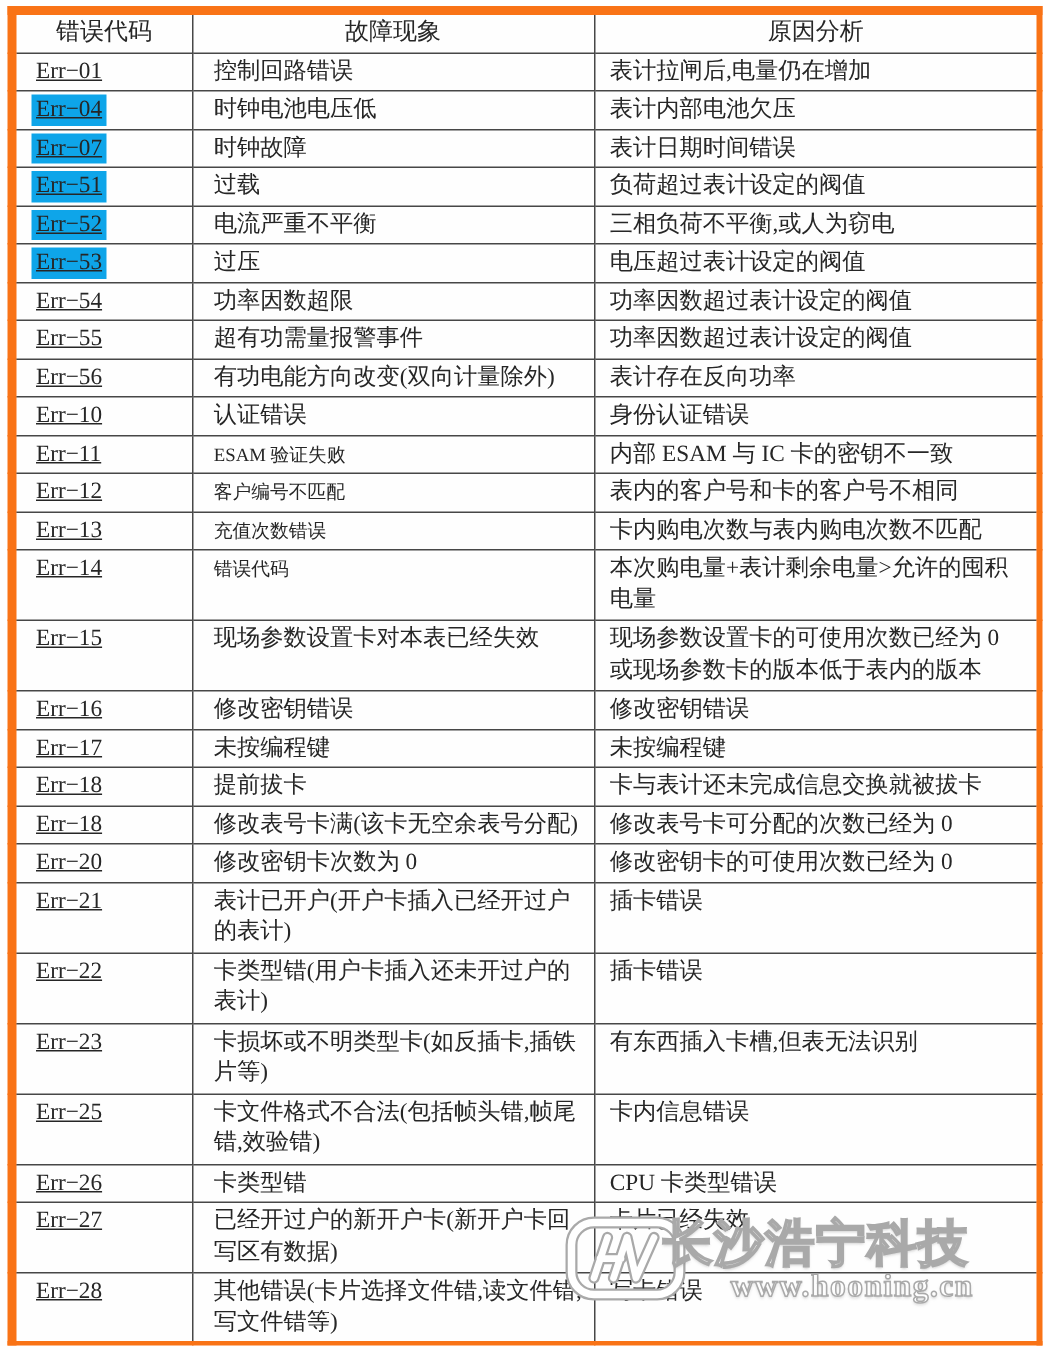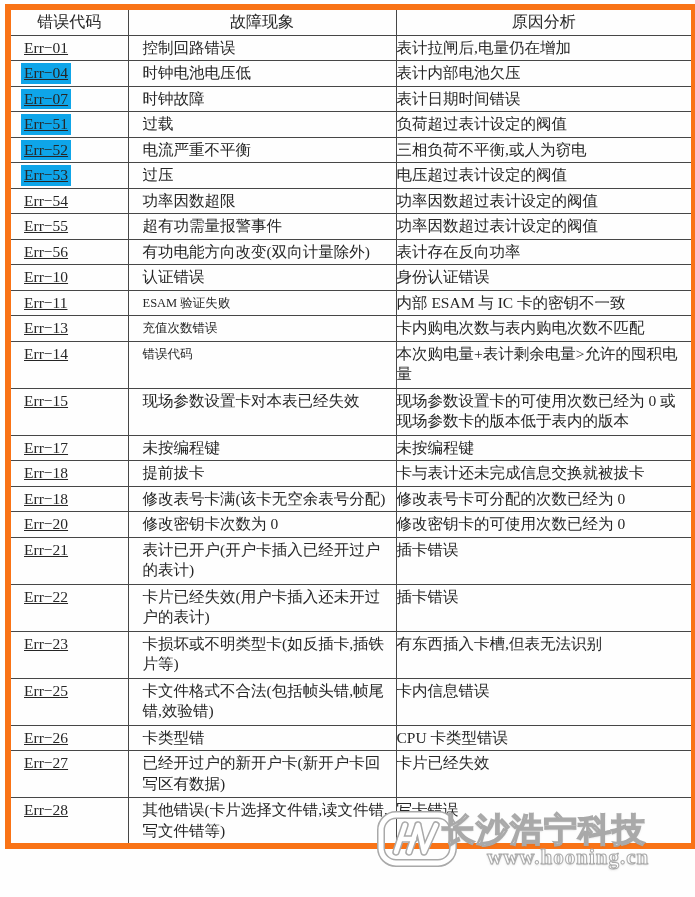--- a/index.html
+++ b/index.html
@@ -43,21 +43,21 @@
     text-align: center;
     vertical-align: middle;
     font-size: 16px;
     padding: 2px;
   }
   col.c1 { width: 120px; }
   col.c2 { width: 268px; }
   col.c3 { width: 298px; }
   td.code-cell { padding-left: 10px; }
   td.fault-cell { padding-left: 14px; }
-  td.cause-cell { padding-left: 0; }
+  td.cause-cell { padding-left: 10px; }
   td.small-text { font-size: 12.5px; line-height: 20.5px; }
   span.code { display: inline-block; padding: 0 3px; text-decoration: underline; }
   span.code.hl { background: #0ea5e9; }
 
   
   .watermark {
     position: absolute;
     left: 376px;
     top: 810px;
     width: 320px;
@@ -164,35 +164,45 @@
           <td class="code-cell"><span class="code">Err−10</span></td>
           <td class="fault-cell">认证错误</td>
           <td class="cause-cell">身份认证错误</td>
         </tr>
         <tr>
           <td class="code-cell"><span class="code">Err−11</span></td>
           <td class="fault-cell small-text">ESAM 验证失败</td>
           <td class="cause-cell">内部 ESAM 与 IC 卡的密钥不一致</td>
         </tr>
         <tr>
+          <td class="code-cell"><span class="code">Err−12</span></td>
+          <td class="fault-cell small-text">客户编号不匹配</td>
+          <td class="cause-cell">表内的客户号和卡的客户号不相同</td>
+        </tr>
+        <tr>
           <td class="code-cell"><span class="code">Err−13</span></td>
           <td class="fault-cell small-text">充值次数错误</td>
           <td class="cause-cell">卡内购电次数与表内购电次数不匹配</td>
         </tr>
         <tr class="tall">
           <td class="code-cell"><span class="code">Err−14</span></td>
           <td class="fault-cell small-text">错误代码</td>
           <td class="cause-cell">本次购电量+表计剩余电量&gt;允许的囤积电量</td>
         </tr>
         <tr class="tall">
           <td class="code-cell"><span class="code">Err−15</span></td>
           <td class="fault-cell">现场参数设置卡对本表已经失效</td>
           <td class="cause-cell">现场参数设置卡的可使用次数已经为 0 或现场参数卡的版本低于表内的版本</td>
         </tr>
         <tr>
+          <td class="code-cell"><span class="code">Err−16</span></td>
+          <td class="fault-cell">修改密钥错误</td>
+          <td class="cause-cell">修改密钥错误</td>
+        </tr>
+        <tr>
           <td class="code-cell"><span class="code">Err−17</span></td>
           <td class="fault-cell">未按编程键</td>
           <td class="cause-cell">未按编程键</td>
         </tr>
         <tr>
           <td class="code-cell"><span class="code">Err−18</span></td>
           <td class="fault-cell">提前拔卡</td>
           <td class="cause-cell">卡与表计还未完成信息交换就被拔卡</td>
         </tr>
         <tr>
@@ -205,21 +215,21 @@
           <td class="fault-cell">修改密钥卡次数为 0</td>
           <td class="cause-cell">修改密钥卡的可使用次数已经为 0</td>
         </tr>
         <tr class="tall">
           <td class="code-cell"><span class="code">Err−21</span></td>
           <td class="fault-cell">表计已开户(开户卡插入已经开过户的表计)</td>
           <td class="cause-cell">插卡错误</td>
         </tr>
         <tr class="tall">
           <td class="code-cell"><span class="code">Err−22</span></td>
-          <td class="fault-cell">卡片已经失效(用户卡插入还未开过户的表计)</td>
+          <td class="fault-cell">卡类型错(用户卡插入还未开过户的表计)</td>
           <td class="cause-cell">插卡错误</td>
         </tr>
         <tr class="tall">
           <td class="code-cell"><span class="code">Err−23</span></td>
           <td class="fault-cell">卡损坏或不明类型卡(如反插卡,插铁片等)</td>
           <td class="cause-cell">有东西插入卡槽,但表无法识别</td>
         </tr>
         <tr class="tall">
           <td class="code-cell"><span class="code">Err−25</span></td>
           <td class="fault-cell">卡文件格式不合法(包括帧头错,帧尾错,效验错)</td>

